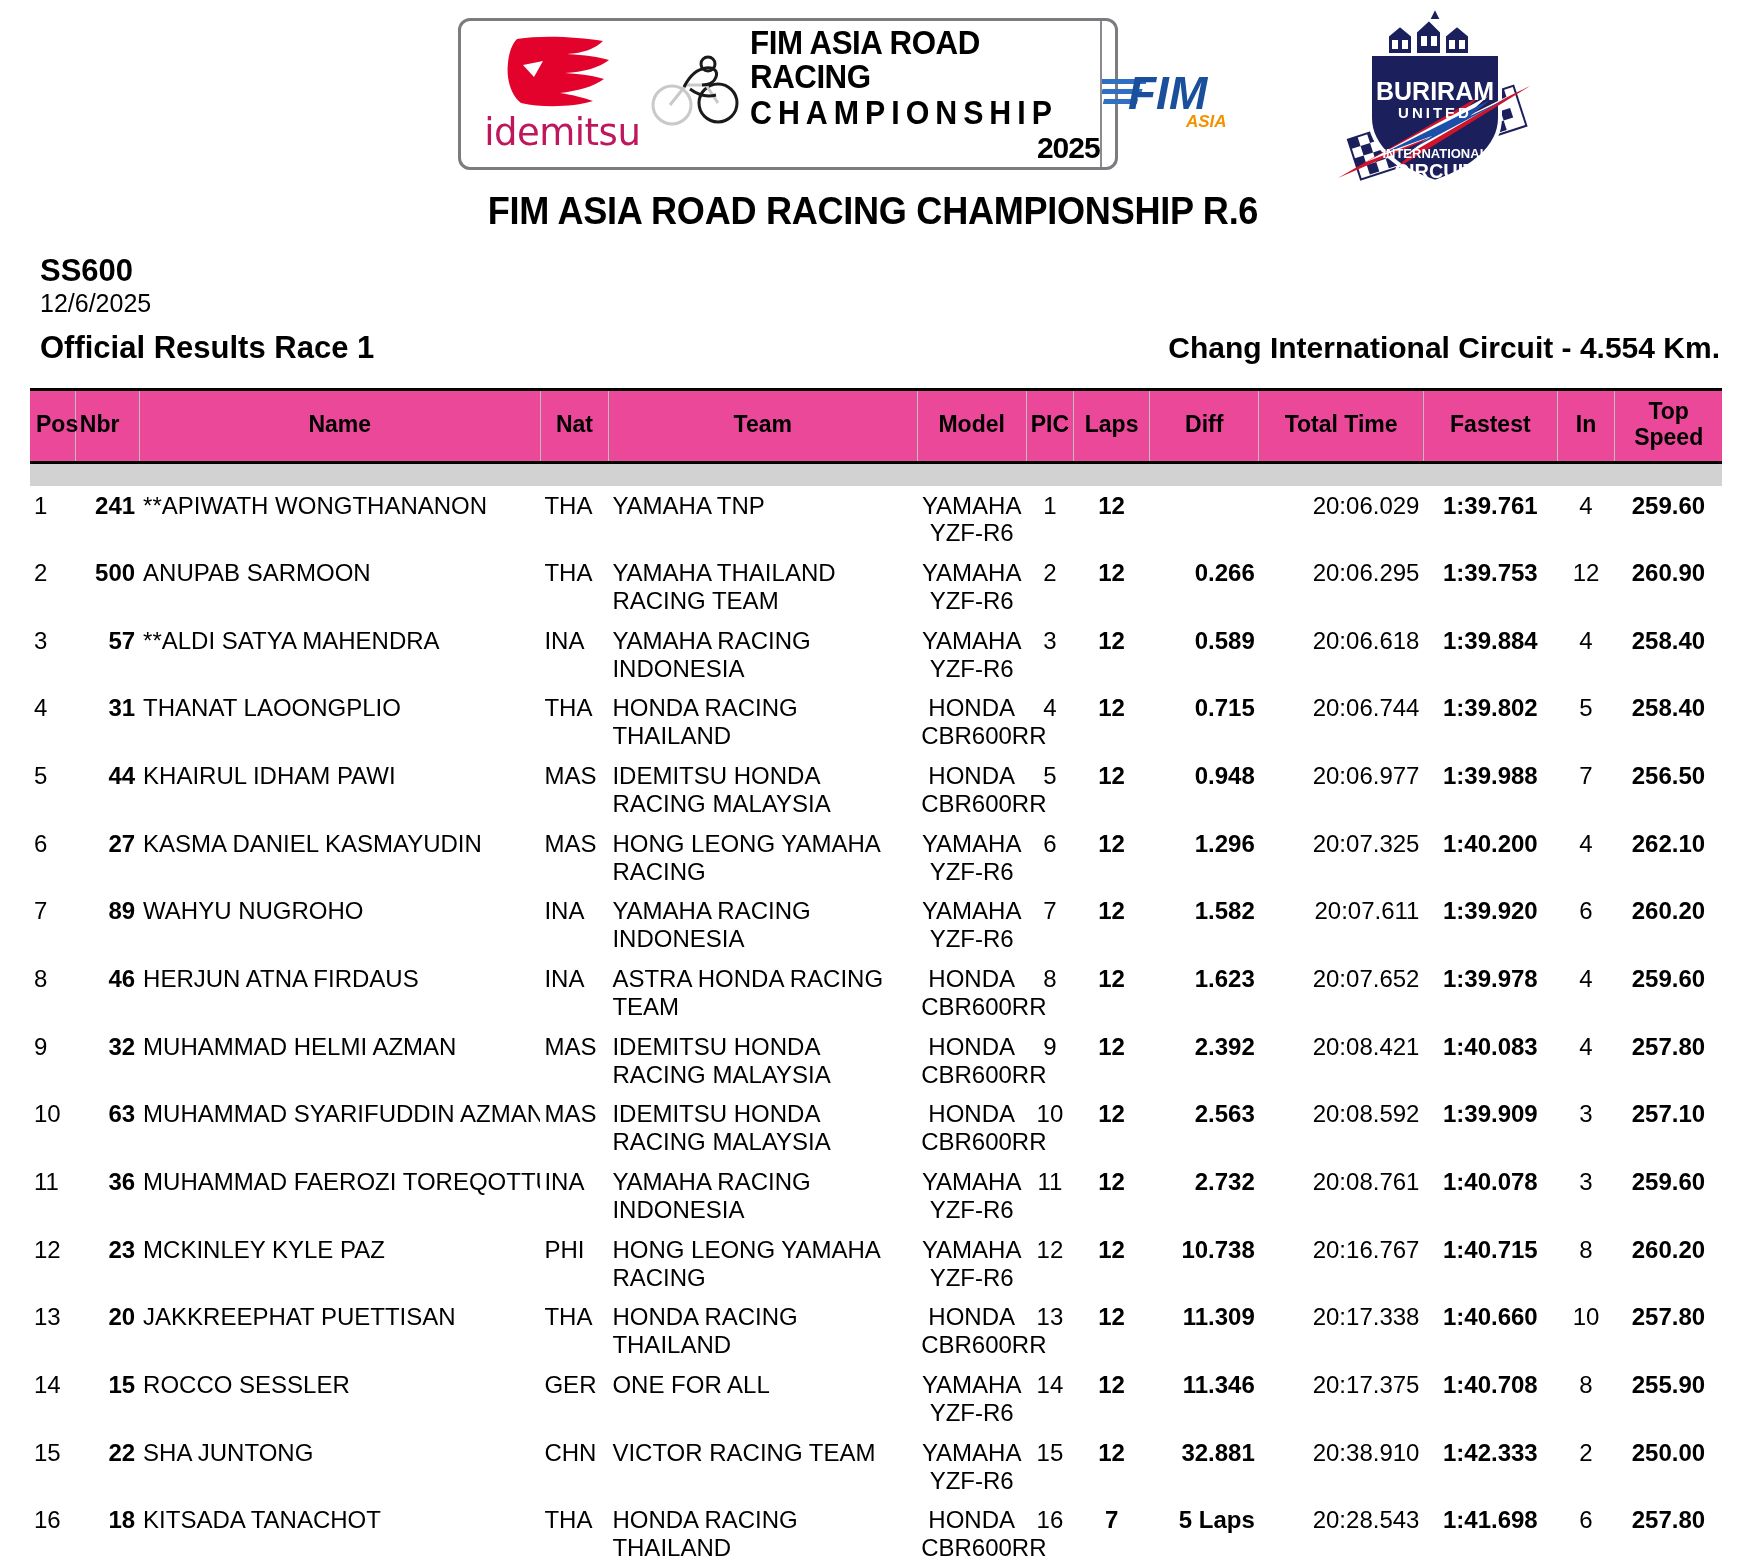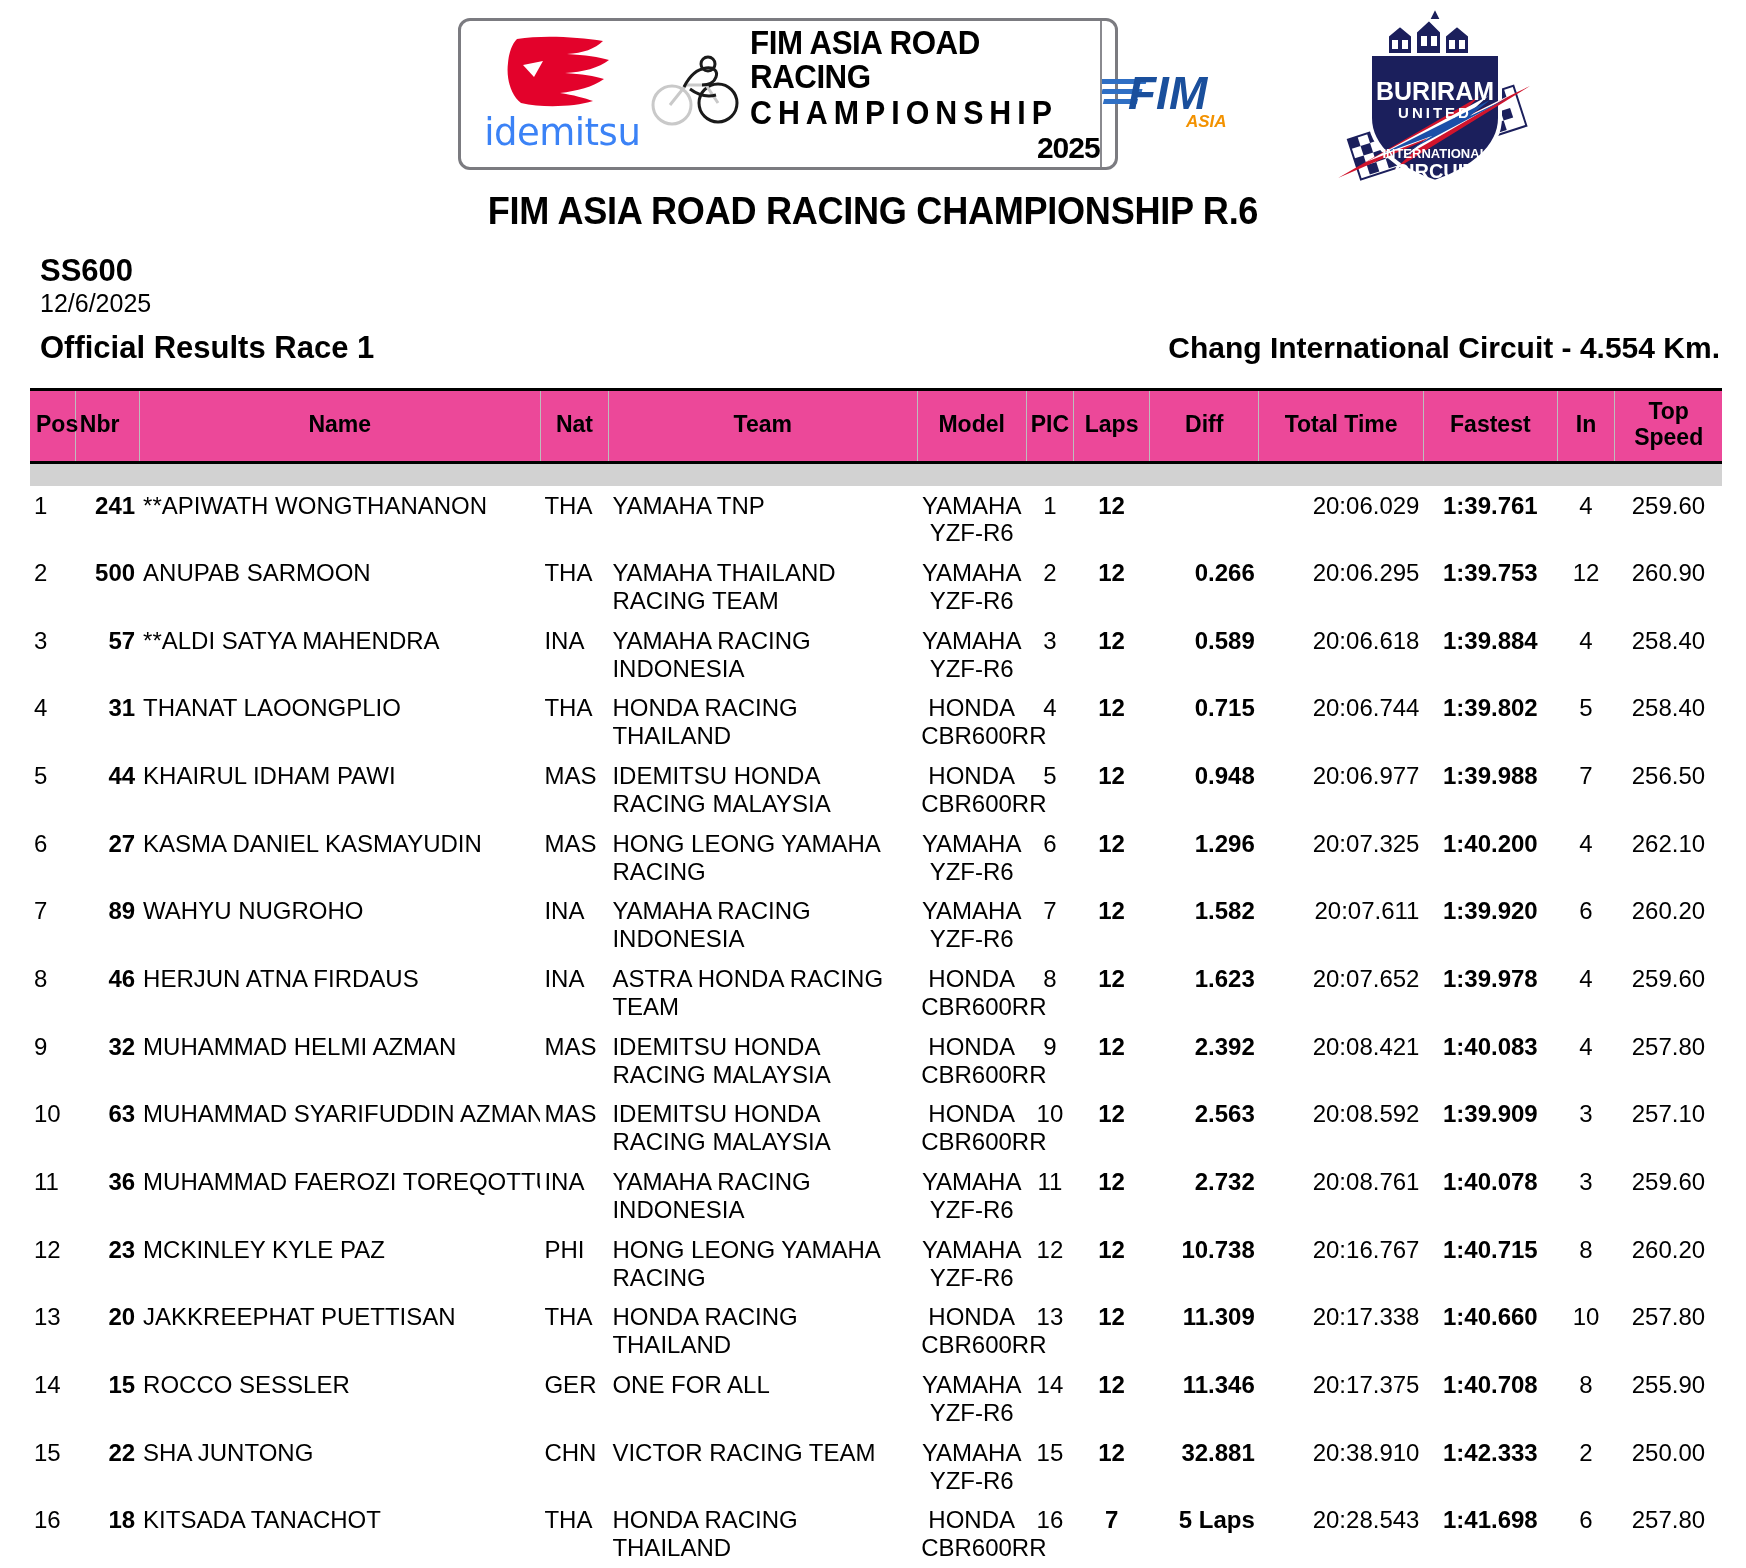--- a/index.html
+++ b/index.html
@@ -19,21 +19,21 @@
     width:660px;height:152px;
     border:3px solid #7b7b80;border-radius:12px;
     background:#fff;box-sizing:border-box;display:flex;
   }
   .logo-left{flex:0 0 535px;display:flex;align-items:center;box-sizing:border-box;padding-left:14px;border-right:2px solid #8a8a8f;}
   .logo-right{flex:1;display:flex;align-items:center;justify-content:center;}
   .idemitsu{width:190px;display:flex;flex-direction:column;align-items:center;justify-content:center;}
   .idemitsu svg{display:block;}
   .idemitsu .word{
     font-family:"DejaVu Sans", sans-serif;
-    font-size:37px;color:#3b82f6;letter-spacing:-.5px;margin-top:2px;
+    font-size:37px;color:#be185d;letter-spacing:-.5px;margin-top:2px;
   }
   .fimarrc{display:flex;align-items:center;gap:8px;}
   .fimarrc .rider{flex:0 0 auto;}
   .arrc-text{display:flex;flex-direction:column;line-height:1;}
   .arrc-l1{font-family:"Liberation Sans Narrow","Liberation Sans",sans-serif;
     font-weight:bold;font-size:34px;letter-spacing:-.5px;transform:scaleX(.92);transform-origin:left center;}
   .arrc-l2{font-family:"Liberation Sans Narrow","Liberation Sans",sans-serif;
     font-weight:bold;font-size:33px;letter-spacing:6.5px;margin-top:3px;transform:scaleX(.92);transform-origin:left center;}
   .arrc-l3{font-weight:bold;font-size:30px;text-align:right;margin-top:4px;letter-spacing:-1px;}
 
@@ -83,21 +83,21 @@
   .c-name{width:390px;text-align:left;padding-left:10px;overflow:hidden;white-space:nowrap;}
   .c-nat{width:66px;text-align:left;margin-left:24px;}
   .c-team{width:300px;text-align:left;padding-left:6px;}
   .c-model{width:106px;text-align:center;font-size:15px;line-height:1.15;padding-top:10px;}
   .c-pic{width:46px;text-align:center;}
   .c-laps{width:74px;text-align:center;font-weight:bold;}
   .c-diff{width:106px;text-align:right;font-weight:bold;}
   .c-total{width:160px;text-align:right;padding-right:12px;}
   .c-fast{width:130px;text-align:center;font-weight:bold;}
   .c-in{width:56px;text-align:center;}
-  .c-top{width:104px;text-align:center;font-weight:normal;}
+  .c-top{width:104px;text-align:center;font-weight:bold;}
 
   tr.rowline td{border-top:none;}
 
   
   .nc-gap{height:36px;}
 </style>
 </head>
 <body>
 
 <div class="page">

